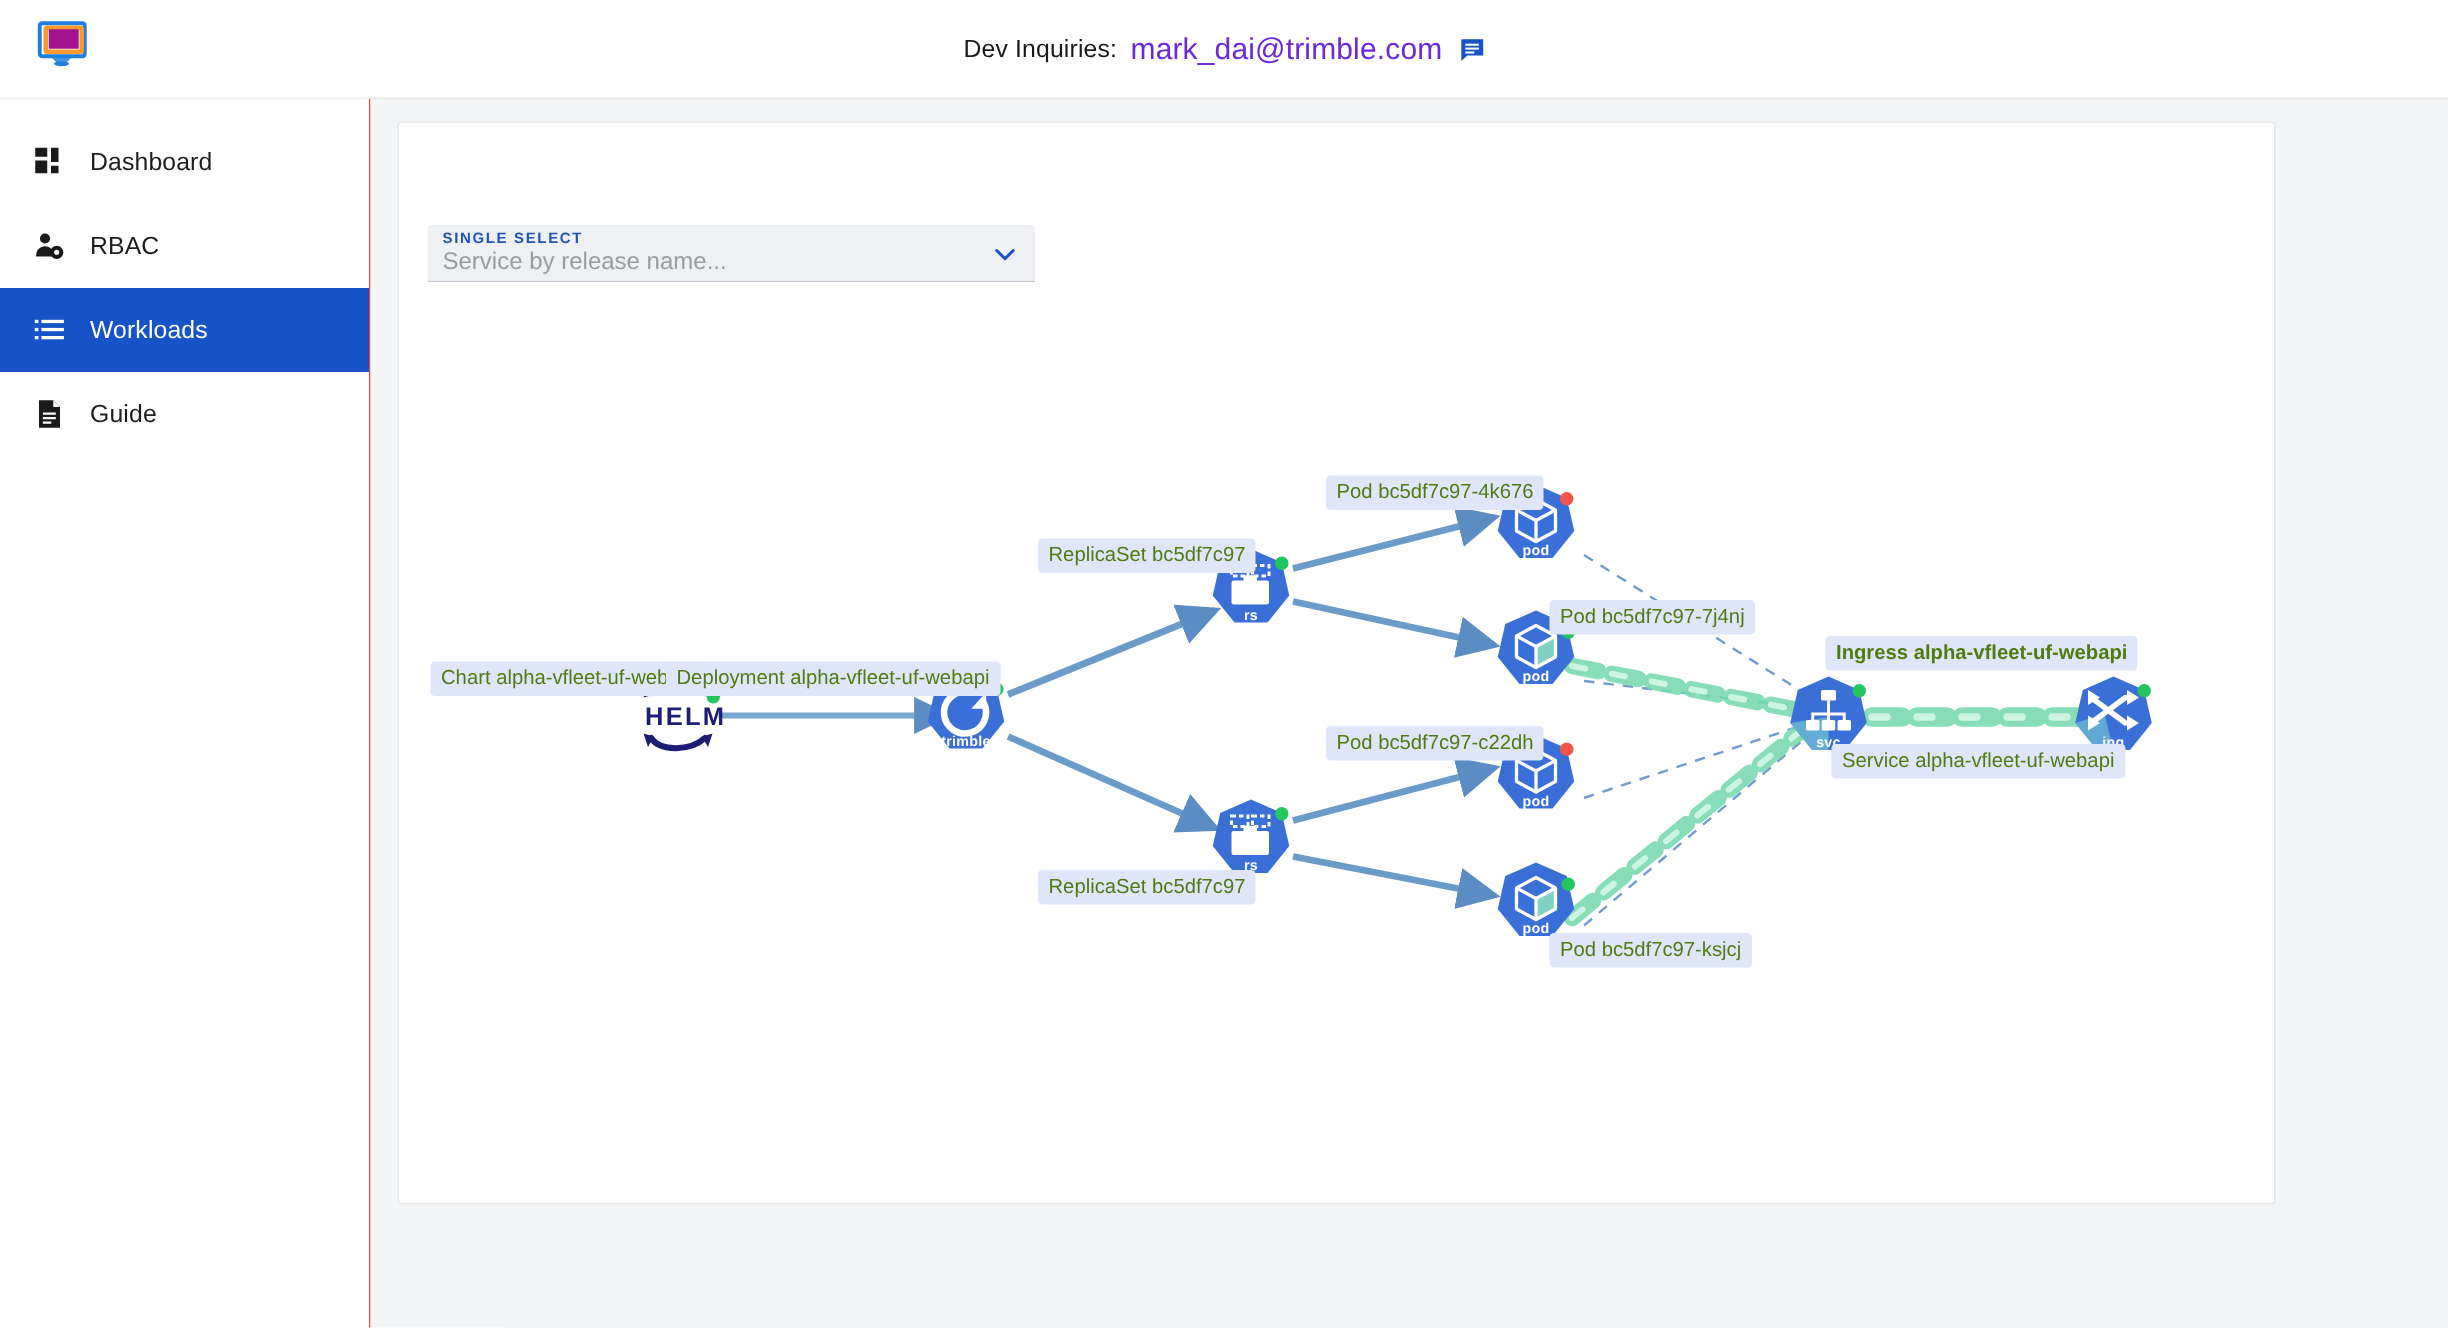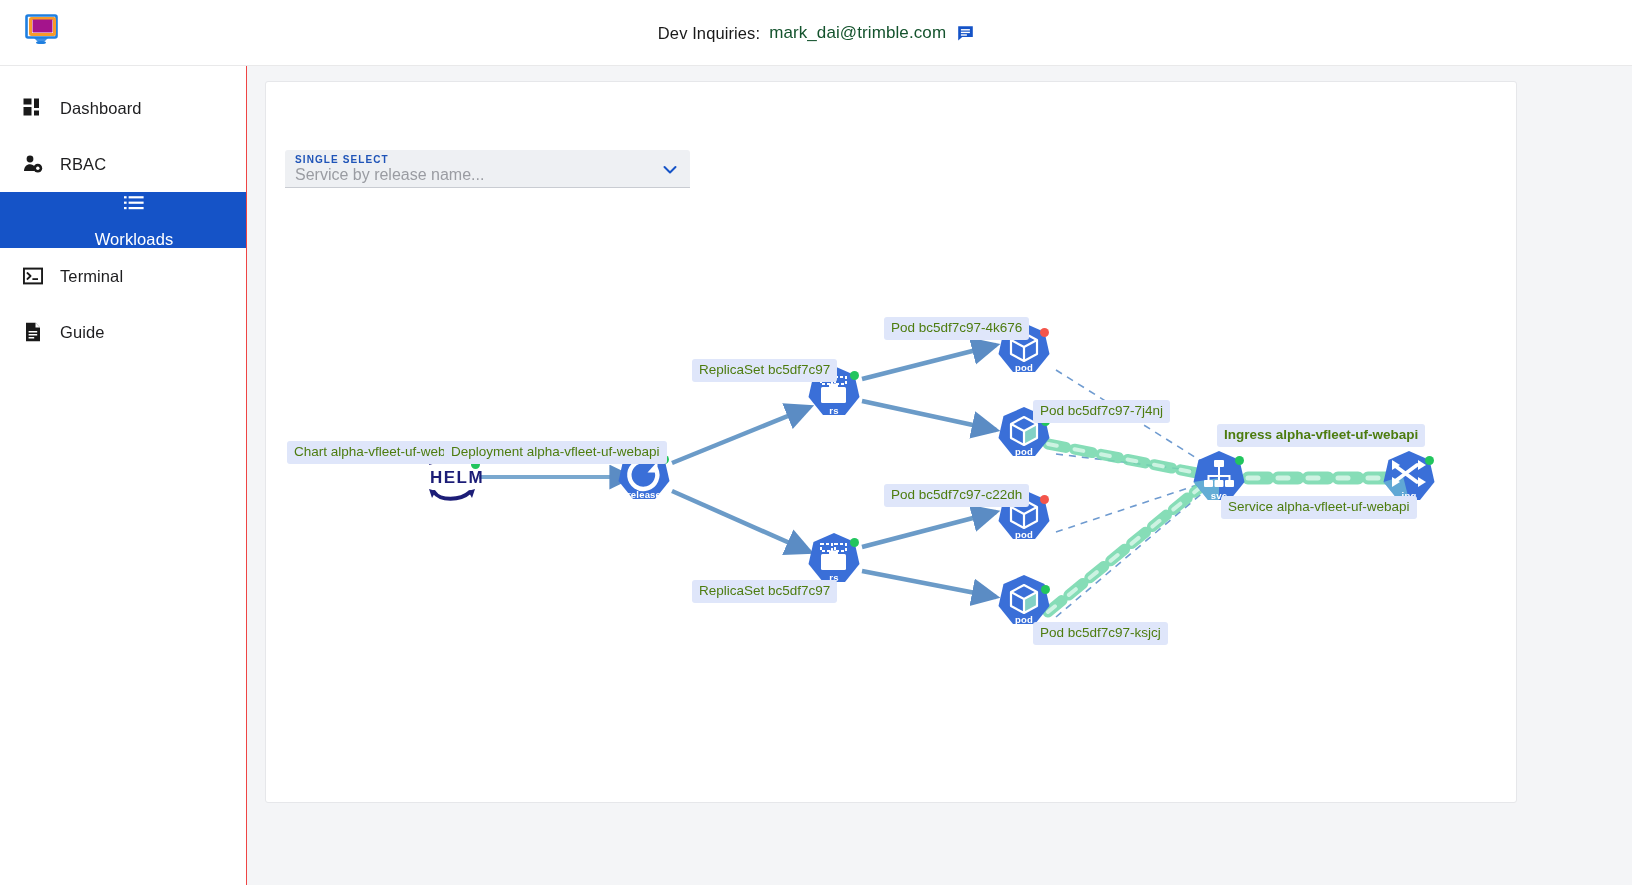--- a/index.html
+++ b/index.html
@@ -26,40 +26,40 @@
   .header-center {
     position: absolute; left: 0; top: 0;
     width: 1632px; height: 66px;
     display: flex; align-items: center; justify-content: center;
     gap: 9px;
   }
   .hdr-label {
     font-size: 16.5px; color: #1a1a1a; letter-spacing: .1px;
   }
   .hdr-email {
-    font-size: 17px; color: #14532d; letter-spacing: .1px;
+    font-size: 20px; color: #6d28d9; letter-spacing: .1px;
     text-decoration: none; cursor: pointer;
   }
   .hdr-chat-icon { display: inline-flex; align-items: center; margin-left: 2px; }
 
   
   .sidebar {
     position: absolute; left: 0; top: 66px;
     width: 247px; height: 819px;
     background: #ffffff;
     border-right: 1px solid #ef4444;
     padding-top: 14px;
   }
   .nav-item {
     height: 56px; display: flex; align-items: center;
     padding-left: 22px; gap: 16px; cursor: pointer;
     color: #1d1d1f;
   }
   .nav-item .nav-label { font-size: 16.5px; letter-spacing: .1px; }
-  .nav-item.active { background: #1553c7; color: #ffffff; flex-direction: column; }
+  .nav-item.active { background: #1553c7; color: #ffffff; }
   .nav-icon { width: 22px; height: 22px; display: flex; align-items: center; justify-content: center; flex: 0 0 22px; }
 
   
   .main {
     position: absolute; left: 247px; top: 66px;
     width: 1385px; height: 819px;
     background: #f4f5f7;
     padding: 15px 18px;
   }
   .card {
@@ -189,30 +189,20 @@
         <rect x="4.6" y="3.2" width="15" height="2.2" fill="#ffffff"></rect>
         <rect x="0" y="8.6" width="2.6" height="2.2" fill="#ffffff"></rect>
         <rect x="4.6" y="8.6" width="15" height="2.2" fill="#ffffff"></rect>
         <rect x="0" y="14" width="2.6" height="2.2" fill="#ffffff"></rect>
         <rect x="4.6" y="14" width="15" height="2.2" fill="#ffffff"></rect>
       </svg>
     </span>
     <span class="nav-label">Workloads</span>
   </div>
 
-  <div class="nav-item">
-    <span class="nav-icon">
-      <svg width="20" height="20" viewBox="0 0 20 20">
-        <rect x="0.9" y="2.6" width="18.2" height="14.8" fill="none" stroke="#1a1a1a" stroke-width="2"></rect>
-        <path d="M4.4 7 L7.6 10 L4.4 13" fill="none" stroke="#1a1a1a" stroke-width="1.8" stroke-linecap="round" stroke-linejoin="round"></path>
-        <rect x="9.4" y="12.2" width="5.6" height="1.8" fill="#1a1a1a"></rect>
-      </svg>
-    </span>
-    <span class="nav-label">Terminal</span>
-  </div>
 
   <div class="nav-item">
     <span class="nav-icon">
       <svg width="20" height="20" viewBox="0 0 20 20">
         <path d="M3 0.8 H12.5 L17 5.4 V19.2 H3 Z" fill="#1a1a1a"></path>
         <path d="M12.5 0.8 L12.5 5.4 L17 5.4 Z" fill="#ffffff"></path>
         <rect x="5.6" y="9" width="8.6" height="1.5" fill="#ffffff"></rect>
         <rect x="5.6" y="12" width="8.6" height="1.5" fill="#ffffff"></rect>
         <rect x="5.6" y="15" width="5.6" height="1.5" fill="#ffffff"></rect>
       </svg>
@@ -284,21 +274,21 @@
         </svg>
         <span class="status-dot dot-green" style="left:45px; top:10px;"></span>
       </div>
 
       <div class="node" style="left:350px; top:367px;">
         <svg class="hept" width="56" height="56" viewBox="0 0 56 56">
           <path d="M28 1 L48.5 10 L53.5 32 L39 50 L17 50 L2.5 32 L7.5 10 Z" fill="#3a6fd8"></path>
           <path d="M28 12 A14 14 0 1 0 40 20" fill="none" stroke="#ffffff" stroke-width="4.4" stroke-linecap="round"></path>
           <path d="M41.5 12.5 L41.5 23.5 L31.5 23.5 Z" fill="#ffffff"></path>
         </svg>
-        <span class="ntext">release</span>
+        <span class="ntext">trimble</span>
         <span class="status-dot dot-green" style="left:44px; top:6px;"></span>
       </div>
 
       <div class="node" style="left:540px; top:283px;">
         <svg class="hept" width="56" height="56" viewBox="0 0 56 56">
           <path d="M28 1 L48.5 10 L53.5 32 L39 50 L17 50 L2.5 32 L7.5 10 Z" fill="#3a6fd8"></path>
           <rect x="15" y="12" width="11" height="7" fill="none" stroke="#ffffff" stroke-width="2" stroke-dasharray="3 2"></rect>
           <rect x="29" y="12" width="11" height="7" fill="none" stroke="#ffffff" stroke-width="2" stroke-dasharray="3 2"></rect>
           <rect x="15" y="22" width="25" height="16" rx="1.5" fill="#ffffff"></rect>
           <rect x="23" y="18.5" width="9" height="4" rx="1" fill="#ffffff"></rect>

